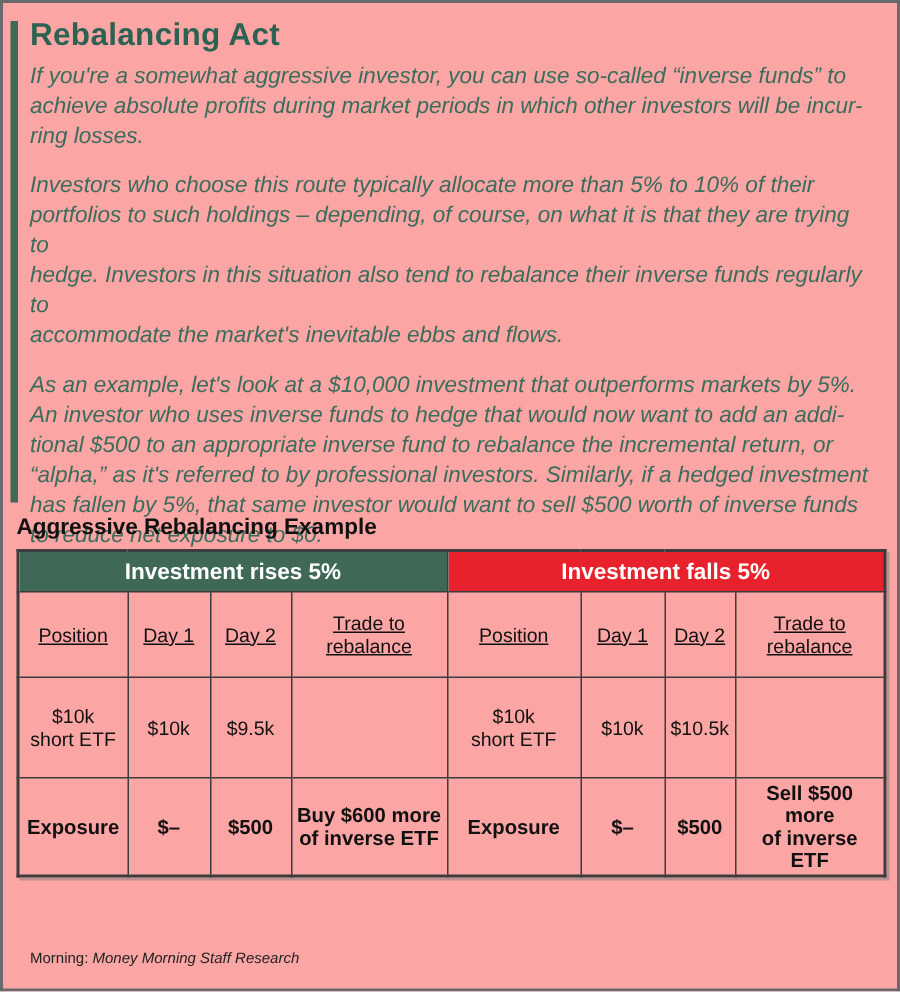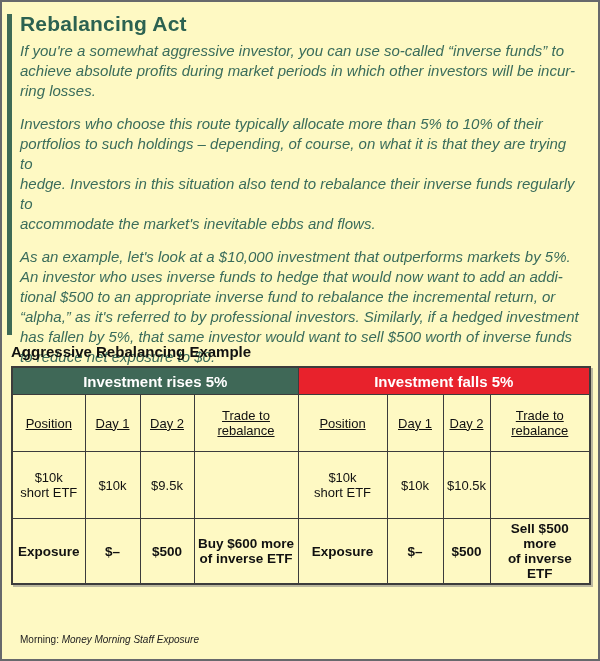--- a/index.html
+++ b/index.html
@@ -1,18 +1,18 @@
 <!DOCTYPE html>
 <html><head>
 <meta charset="utf-8">
 <style>
   html,body { margin:0; padding:0; background:#fff; }
   .page {
     width:600px; height:661px; position:relative; box-sizing:border-box;
-    background:#fef9c3; border:2px solid #67696c;
+    background:#fca5a5; border:2px solid #67696c;
     font-family:"Liberation Sans", sans-serif;
     overflow:hidden;
   }
   .accent-bar {
     position:absolute; left:5px; top:12px; width:5px; height:321px;
     background:#3e6a56;
   }
   .content { position:absolute; left:18px; top:10px; width:562px; }
   .doc-title {
     margin:0 0 5px 0; font-size:21px; font-weight:bold; color:#2c6251;
@@ -125,15 +125,15 @@
           <td>$–</td>
           <td class="al-right">$500</td>
           <td>Sell $500 more
 of inverse ETF</td>
         </tr>
       </tbody>
     </table>
   </div>
 
   <div class="source-line">
-    <span>Morning: </span><span class="src-name">Money Morning Staff Exposure</span>
+    <span>Morning: </span><span class="src-name">Money Morning Staff Research</span>
   </div>
 </div>
 
 </body></html>

